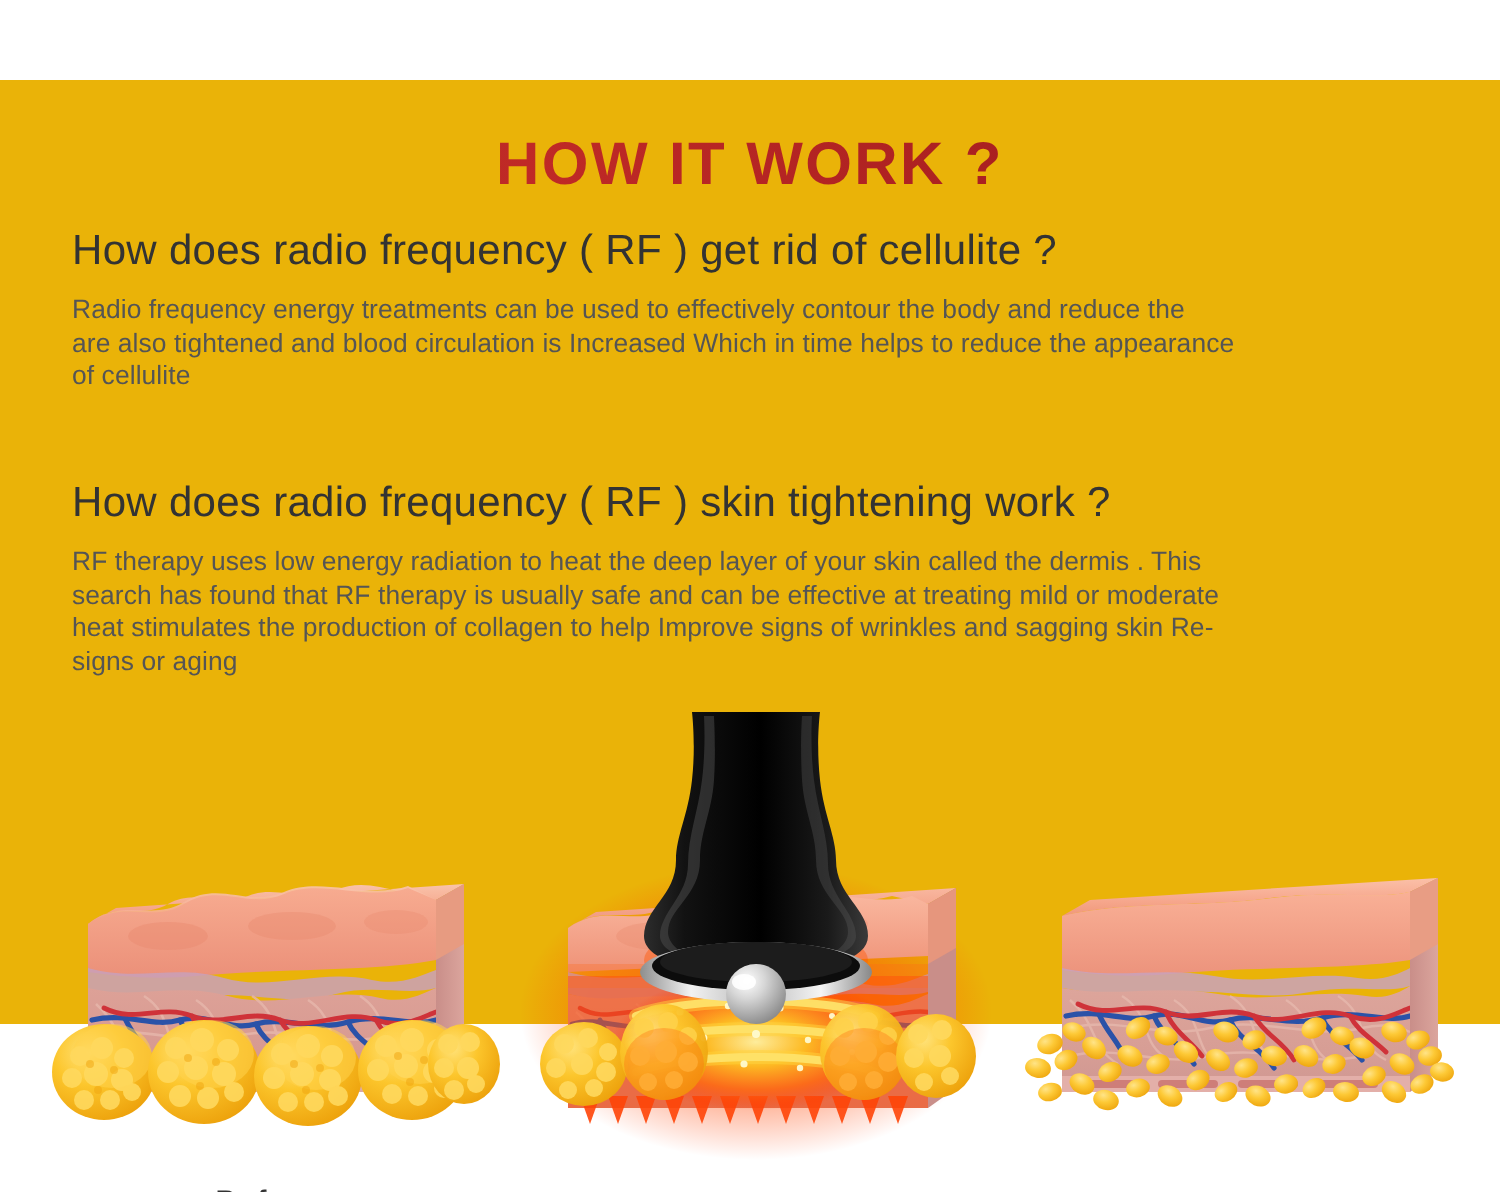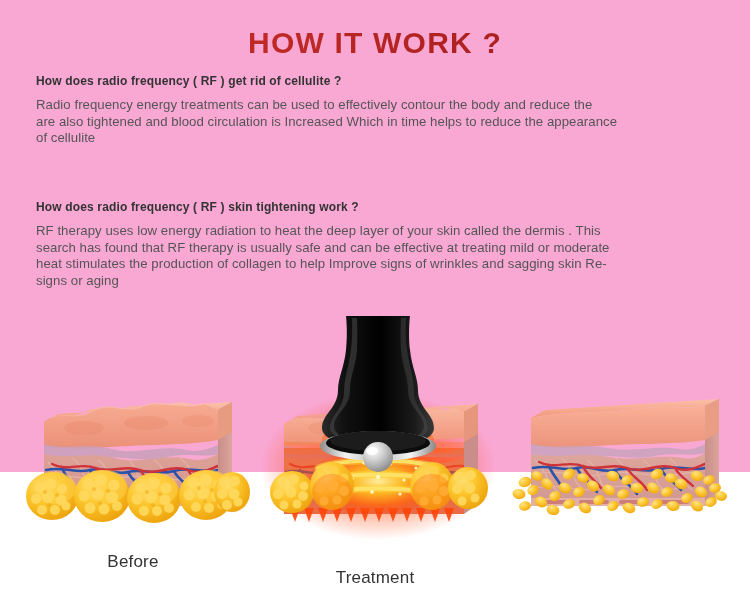--- a/index.html
+++ b/index.html
@@ -2,21 +2,21 @@
 <html><head>
 <meta charset="utf-8">
 <style>
   * { box-sizing: border-box; margin: 0; padding: 0; }
   html, body {
     width: 750px; height: 596px;
     background: #ffffff;
     font-family: "Liberation Sans", sans-serif;
     overflow: hidden;
   }
-  .page { position: relative; width: 750px; height: 472px; background:#f9a8d4; }
+  .page { position: relative; width: 750px; height: 472px; background:#eab308;margin-top:40px; }
 
   
   .title {
     position: absolute; left: 0; top: 26px; width: 750px;
     text-align: center;
     font-size: 30px;
     font-weight: 700;
     letter-spacing: 1.2px;
     color: #b01f22;
     background: linear-gradient(90deg,#9e1b1d 0%, #c02a26 35%, #a81f20 70%, #9c1b1c 100%);
@@ -24,26 +24,25 @@
     background-clip: text;
     -webkit-text-fill-color: transparent;
   }
 
   
   .qa { position: absolute; left: 36px; width: 690px; }
   .qa-1 { top: 74px; }
   .qa-2 { top: 200px; }
 
   .q-head {
-    font-size: 12px;
+    font-size: 21px;
     color: #333333;
     letter-spacing: 0.15px;
     margin-bottom: 9px;
     white-space: nowrap;
-    font-weight: bold;
   }
   .q-body {
     font-size: 13.2px;
     line-height: 16.6px;
     color: #555555;
     letter-spacing: 0.05px;
     width: 688px;
   }
   .q-body span { display: block; white-space: nowrap; }
 

